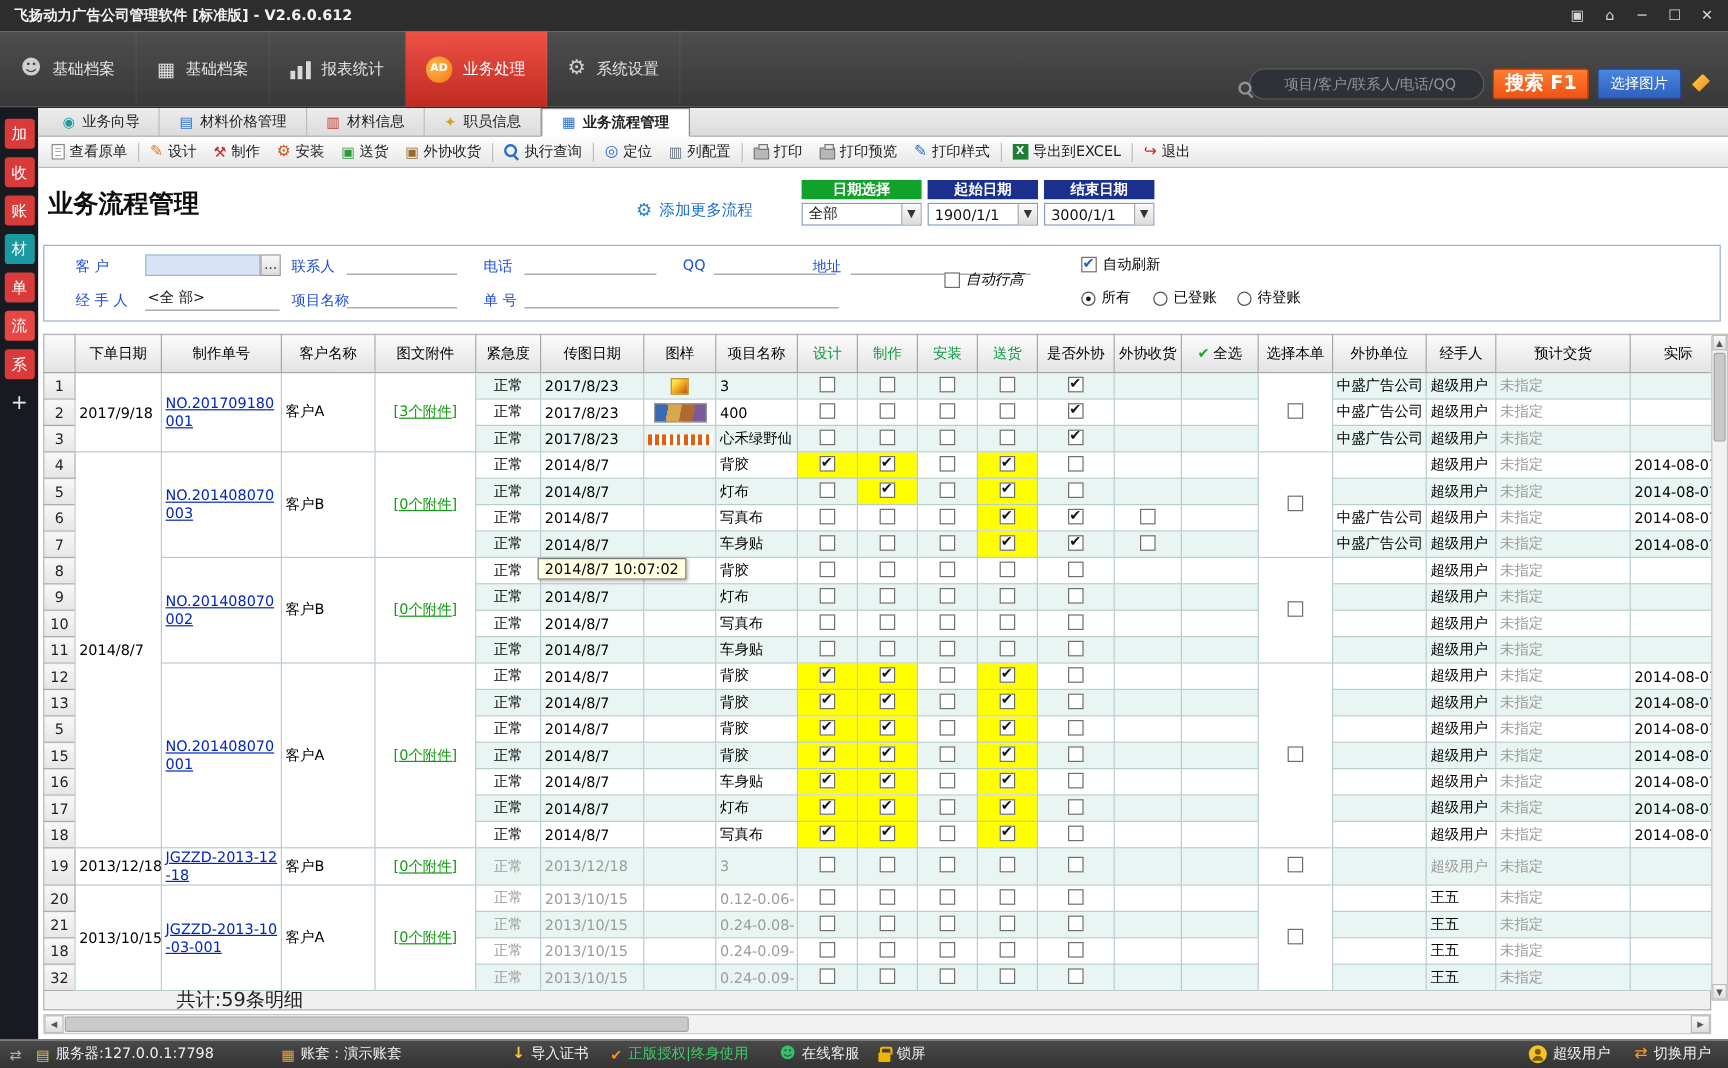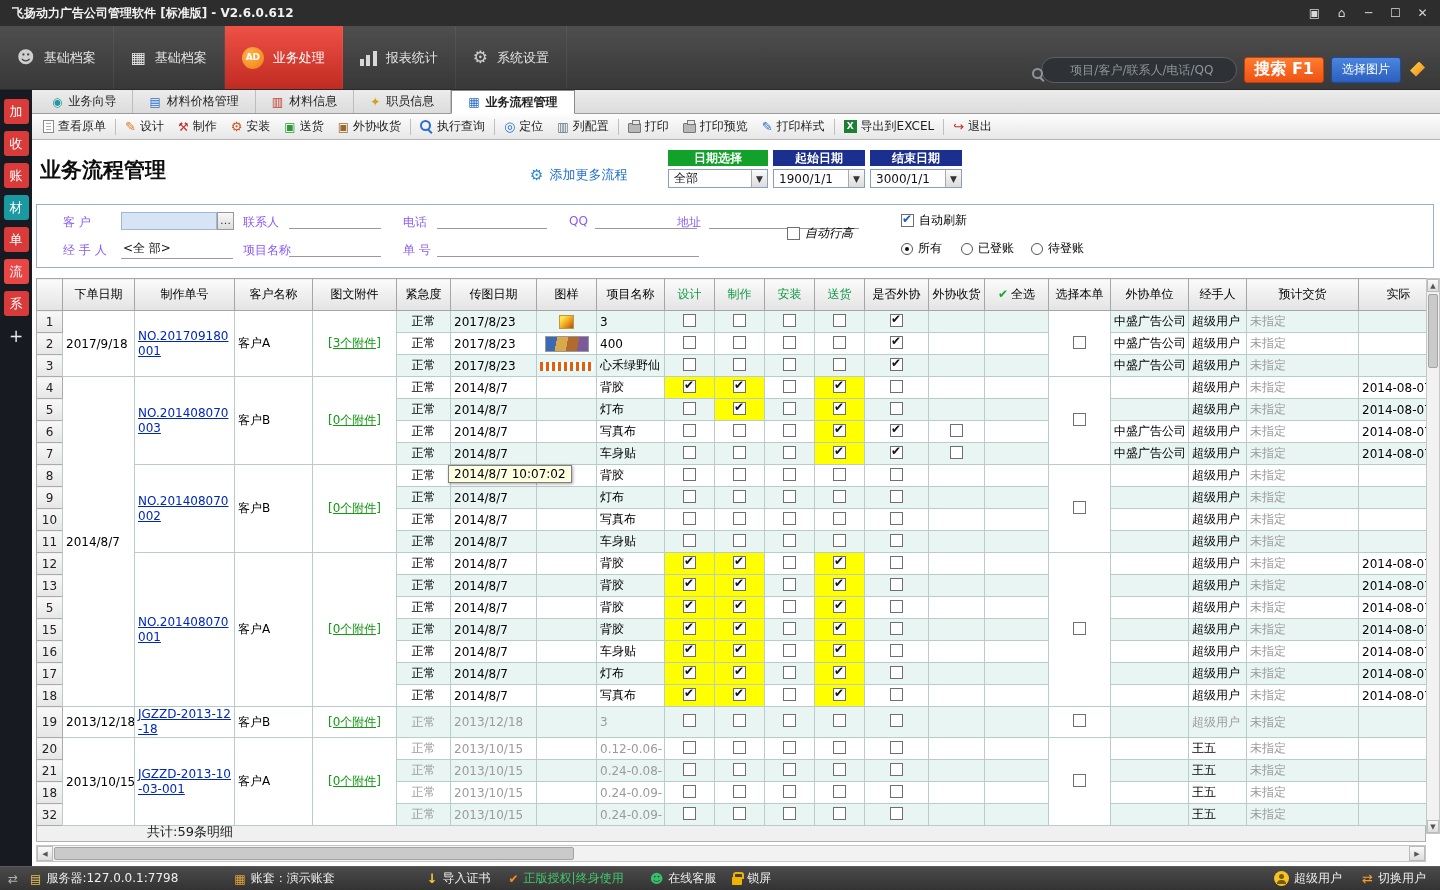--- a/index.html
+++ b/index.html
@@ -49,21 +49,21 @@
 .date-group{position:absolute;left:636px;top:10px;display:flex;gap:5px;}
 .date-col{display:flex;flex-direction:column;}
 .date-hdr{height:16px;color:#fff;font-size:12px;display:flex;align-items:center;justify-content:center;font-weight:bold;}
 .green-hdr{background:#12a12b;}
 .blue-hdr{background:#1b2f8f;}
 .date-sel{margin-top:3px;height:19px;border:1px solid #8aa0b8;background:#fff;display:flex;align-items:center;font-size:12px;padding-left:5px;color:#111;}
 .dd-btn{margin-left:auto;width:16px;height:100%;background:linear-gradient(#fafafa,#dcdcdc);border-left:1px solid #aaa;display:flex;align-items:center;justify-content:center;font-size:9px;color:#333;}
 
 
 .filter-panel{position:relative;margin:2px 6px 0 4px;height:64px;border:1px solid #9ab0c8;background:#fff;font-size:12px;}
-.flabel{position:absolute;color:#8b5cf6;}
+.flabel{position:absolute;color:#1d4ed8;}
 .fline{position:absolute;height:17px;border:none;border-bottom:1px solid #9a9a9a;background:transparent;font-size:12px;outline:none;}
 .fbox{position:absolute;height:18px;border:1px solid #a0b8d8;background:#d6e4f6;font-size:12px;outline:none;padding:0 3px;}
 .fbtn{position:absolute;height:18px;width:17px;background:linear-gradient(#f8f8f8,#ddd);border:1px solid #999;font-size:11px;line-height:15px;text-align:center;color:#333;}
 .fvalue{position:absolute;border-bottom:1px solid #9a9a9a;color:#111;padding:0 2px 1px 2px;}
 .chkline{position:absolute;display:flex;align-items:center;gap:5px;}
 .cb{display:inline-block;width:13px;height:13px;border:1px solid #6f6f6f;background:#fff;position:relative;flex:none;}
 .cb.checked::after{content:"✔";position:absolute;left:0;top:-2px;font-size:12px;line-height:13px;color:#111;font-weight:bold;}
 .cb.blue.checked::after{color:#2255cc;}
 .radio{display:inline-block;width:12px;height:12px;border:1px solid #555;border-radius:50%;background:#fff;position:relative;flex:none;}
 .radio.sel::after{content:"";position:absolute;left:3px;top:3px;width:4px;height:4px;border-radius:50%;background:#111;}
@@ -85,21 +85,21 @@
 .dim{color:#9b9b9b !important;}
 .link{color:#0026c0;text-decoration:underline;white-space:normal;word-break:break-all;display:inline-block;line-height:1.25;}
 .alink{color:#149a14;text-decoration:underline;}
 .thumb{display:inline-block;vertical-align:middle;}
 .thumb-icon{width:15px;height:14px;background:linear-gradient(135deg,#ffe14a 20%,#f0a020 55%,#b05010);border:1px solid #b89a40;}
 .thumb-photo{width:44px;height:16px;background:linear-gradient(100deg,#3a6ab4 0 25%,#d8a84a 25% 50%,#b06a30 50% 75%,#7a5a9a 75%);border:1px solid #999;}
 .thumb-strip{width:54px;height:9px;background:repeating-linear-gradient(90deg,#e06010 0 3px,#fff 3px 6px);}
 .tooltip{position:absolute;left:412px;top:187px;height:18px;background:#ffffe1;border:1px solid #808080;font-size:12px;line-height:16px;padding:0 5px;box-shadow:1px 1px 3px rgba(0,0,0,.35);color:#000;z-index:5;}
 
 
-.grid-footer{width:1390px;height:16px;background:#f0f0f0;border:1px solid #b0b0b0;border-top:none;display:flex;align-items:flex-end;font-size:13px;color:#222;}
+.grid-footer{width:1390px;height:16px;background:#f0f0f0;border:1px solid #b0b0b0;border-top:none;display:flex;align-items:center;font-size:16px;color:#222;}
 .grid-footer span{margin-left:110px;}
 
 
 .vscroll{position:absolute;left:1390px;top:0;width:14px;height:556px;background:#f2f2f2;border:1px solid #c6c6c6;z-index:4;}
 .vscroll .arr{position:absolute;left:0;width:12px;height:13px;display:flex;align-items:center;justify-content:center;font-size:7px;color:#555;background:linear-gradient(#fafafa,#ddd);border:1px solid #bbb;}
 .vscroll .arr.up{top:0;}
 .vscroll .arr.down{bottom:0;}
 .vthumb{position:absolute;left:1px;top:15px;width:10px;height:74px;background:#cacaca;border:1px solid #a4a4a4;border-radius:2px;}
 .hscroll{margin-top:3px;margin-left:0;width:1390px;height:17px;background:#f2f2f2;border:1px solid #c6c6c6;position:relative;}
 .hscroll .arr{position:absolute;top:0;width:16px;height:15px;display:flex;align-items:center;justify-content:center;font-size:7px;color:#555;background:linear-gradient(#fafafa,#ddd);border:1px solid #bbb;}
@@ -152,27 +152,27 @@
   <div class="navband">
     <div id="nav-items" style="display:flex;align-items:stretch;">
         <div class="nav-item">
           <span class="ico" style="color: rgb(207, 207, 207); font-size: 17px;">☻</span>
           <span>基础档案</span>
         </div>
         <div class="nav-item">
           <span class="ico" style="color: rgb(224, 224, 224); font-size: 16px;">▦</span>
           <span>基础档案</span>
         </div>
+        <div class="nav-item">
+          <span class="ico bars"></span>
+          <span>报表统计</span>
+        </div>
         <div class="nav-item active">
           <span class="ico ad-circle">AD</span>
           <span>业务处理</span>
-        </div>
-        <div class="nav-item">
-          <span class="ico bars"></span>
-          <span>报表统计</span>
         </div>
         <div class="nav-item">
           <span class="ico" style="color: rgb(208, 208, 208); font-size: 17px;">⚙</span>
           <span>系统设置</span>
         </div>
       </div>
     <div class="nav-right">
       <div class="searchwrap">
         <span class="mag-ico search-mag"></span>
         <input class="search-input" placeholder="项目/客户/联系人/电话/QQ" style="">

